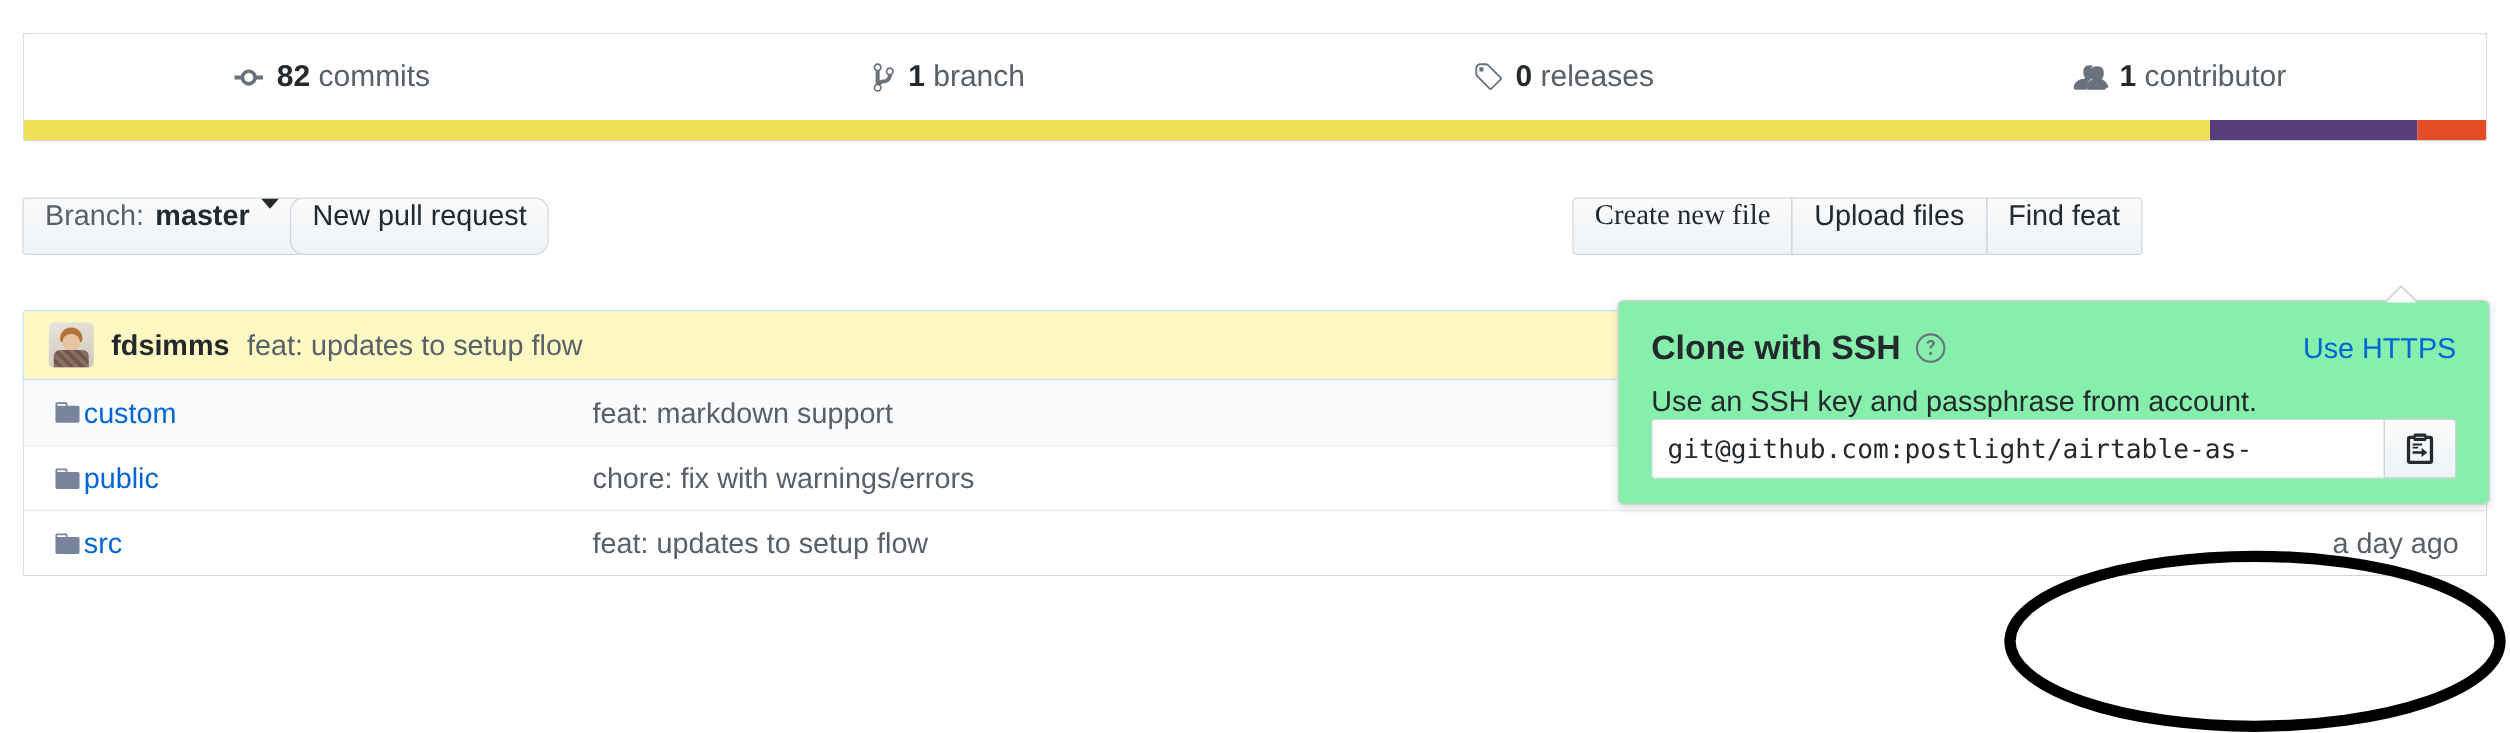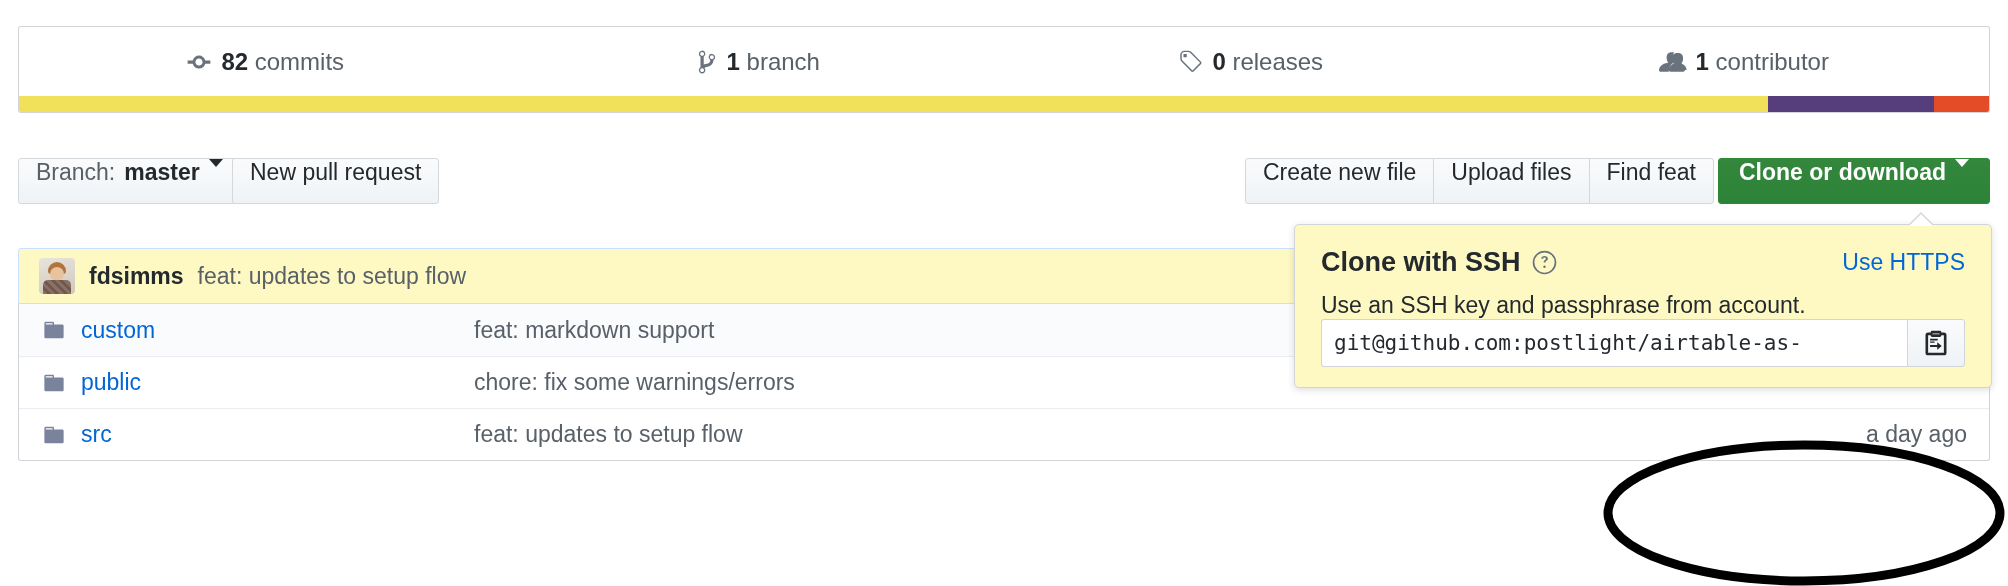--- a/index.html
+++ b/index.html
@@ -65,34 +65,34 @@
     padding: 0 17px;
     display: inline-flex;
     align-items: flex-start;
     gap: 9px;
     cursor: pointer;
     white-space: nowrap;
   }
   .btn-branch { position: absolute; left: 0; top: 0; }
   .btn-branch .lbl-pre { color: #586069; }
   .btn-branch .lbl-main { font-weight: bold; }
-  .btn-pr { position: absolute; left: 214px; top: 0; }
+  .btn-pr { position: absolute; left: 214px; top: 0; border-radius: 11px; }
   .caret {
     width: 0; height: 0;
     border-left: 7px solid transparent;
     border-right: 7px solid transparent;
     border-top: 8px solid currentColor;
     display: inline-block;
   }
   .btn-group {
     position: absolute; right: 276px; top: 0;
     display: flex;
   }
   .btn-group .btn { border-radius: 0; margin-left: -1px; }
-  .btn-group .btn:first-child { border-radius: 3px 0 0 3px; margin-left: 0; }
+  .btn-group .btn:first-child { border-radius: 3px 0 0 3px; margin-left: 0; font-family: Liberation Serif, serif; }
   .btn-group .btn:last-child { border-radius: 0 3px 3px 0; }
   .btn-clone {
     position: absolute; right: 0; top: 0;
     background: linear-gradient(180deg,#34873d,#2c8338);
     border: 1px solid #2a8a35;
     color: #fff;
     font-weight: bold;
     padding: 0 20px;
   }
 
@@ -143,33 +143,32 @@
     border-top: 1px solid #eaecef;
     font-size: 23px;
     cursor: pointer;
   }
   .file-row:first-child { border-top: none; }
   .file-row.alt { background: #fafbfc; }
   .file-name {
     width: 455px;
     display: flex;
     align-items: center;
-    gap: 14px;
     padding-left: 22px;
   }
   .folder-ico { flex: 0 0 auto; color: #79839c; display: flex; }
   .file-link { color: #0366d6; }
   .file-msg { color: #586069; flex: 1 1 auto; }
   .file-time { color: #586069; width: 230px; text-align: right; padding-right: 22px; }
 
   
   .clone-popup {
-    position: absolute; right: 16px; top: 224px;
+    position: absolute; right: 16px; top: 240px;
     width: 698px;
-    background: #fef9c3;
+    background: #86efac;
     border: 1px solid #d1d5da;
     border-radius: 5px;
     box-shadow: 0 2px 7px rgba(27,31,35,0.15);
     z-index: 40;
   }
   .clone-caret-outer {
     position: absolute; right: 57px; top: -13px;
     width: 0; height: 0;
     border-left: 13px solid transparent;
     border-right: 13px solid transparent;
@@ -317,24 +316,20 @@
         <span>Create new file</span>
       </button>
       <button class="btn">
         <span>Upload files</span>
       </button>
       <button class="btn">
         <span>Find feat</span>
       </button>
     </div>
 
-    <button class="btn btn-clone">
-      <span>Clone or download</span>
-      <span class="caret"></span>
-    </button>
   </div>
 
   <div class="commit-row">
     <span class="avatar">
       <span class="hair"></span>
         <span class="face"></span>
         <span class="body"></span>
     </span>
     <span class="commit-author">fdsimms</span>
     <span class="commit-msg">feat: updates to setup flow</span>
@@ -357,21 +352,21 @@
 
     <div class="file-row">
       <span class="file-name">
         <span class="folder-ico">
           <svg width="26" height="22" viewBox="0 0 14 16" fill="currentColor">
               <path d="M13 4H7V3c0-.66-.31-1-1-1H1c-.55 0-1 .45-1 1v10c0 .55.45 1 1 1h12c.55 0 1-.45 1-1V5c0-.55-.45-1-1-1zM6 4H1V3h5v1z"></path>
             </svg>
         </span>
         <span class="file-link">public</span>
       </span>
-      <span class="file-msg">chore: fix some warnings/errors</span>
+      <span class="file-msg">chore: fix with warnings/errors</span>
       <span class="file-time"></span>
     </div>
 
 
     <div class="file-row">
       <span class="file-name">
         <span class="folder-ico">
           <svg width="26" height="22" viewBox="0 0 14 16" fill="currentColor">
               <path d="M13 4H7V3c0-.66-.31-1-1-1H1c-.55 0-1 .45-1 1v10c0 .55.45 1 1 1h12c.55 0 1-.45 1-1V5c0-.55-.45-1-1-1zM6 4H1V3h5v1z"></path>
             </svg>

